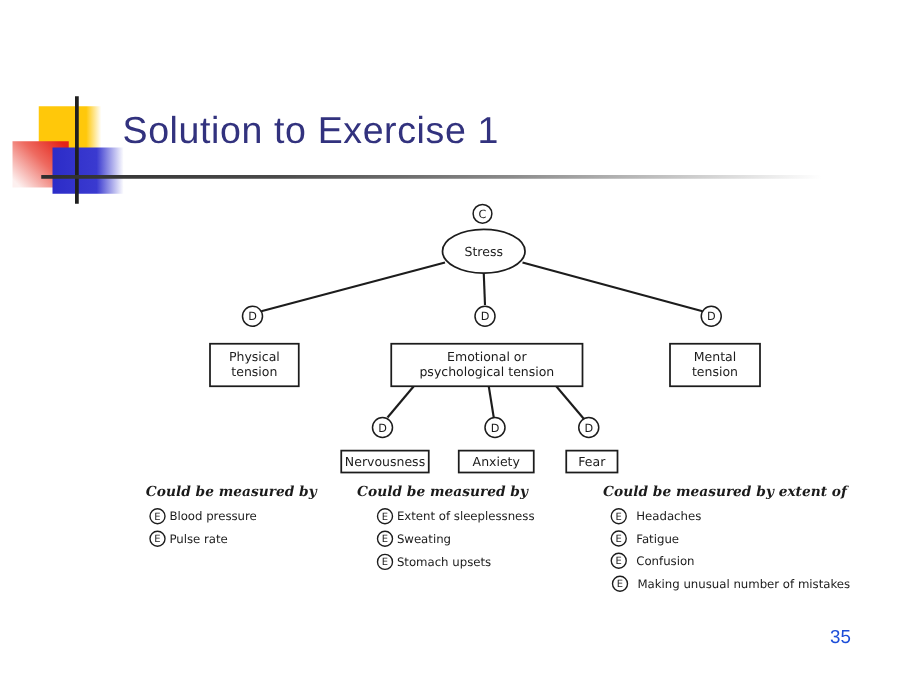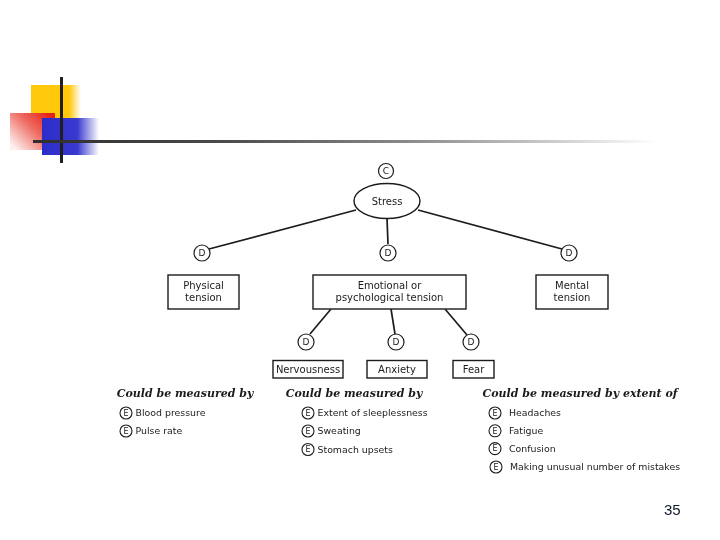--- a/index.html
+++ b/index.html
@@ -67,36 +67,37 @@
     font-style: italic;
     font-weight: bold;
     font-size: 11px;
     text-anchor: middle;
   }
   
   .page-number {
     position: absolute;
     left: 664px; top: 501px;
     font-size: 15px;
-    color: #0f172a;
+    color: #1d4ed8;
   }
 </style>
 </head>
 <body>
 
 <div class="slide">
 
   <div>
     <div class="logo-sq logo-yellow"></div>
     <div class="logo-sq logo-red"></div>
     <div class="logo-sq logo-blue"></div>
     <div class="logo-vline"></div>
   </div>
   <div class="title-rule"></div>
 
+  <h1 class="slide-title">Solution to Exercise 1</h1>
 
   <svg class="diagram" viewBox="0 0 720 540">
 
     <line class="ink" x1="356" y1="210" x2="209" y2="249" stroke-width="1.7"></line>
     <line class="ink" x1="387" y1="218.5" x2="388" y2="244" stroke-width="1.7"></line>
     <line class="ink" x1="418" y1="210" x2="562" y2="249" stroke-width="1.7"></line>
 
     <line class="ink" x1="331" y1="309" x2="310" y2="334" stroke-width="1.7"></line>
     <line class="ink" x1="391" y1="309" x2="395" y2="334" stroke-width="1.7"></line>
     <line class="ink" x1="445" y1="309" x2="467" y2="335" stroke-width="1.7"></line>

